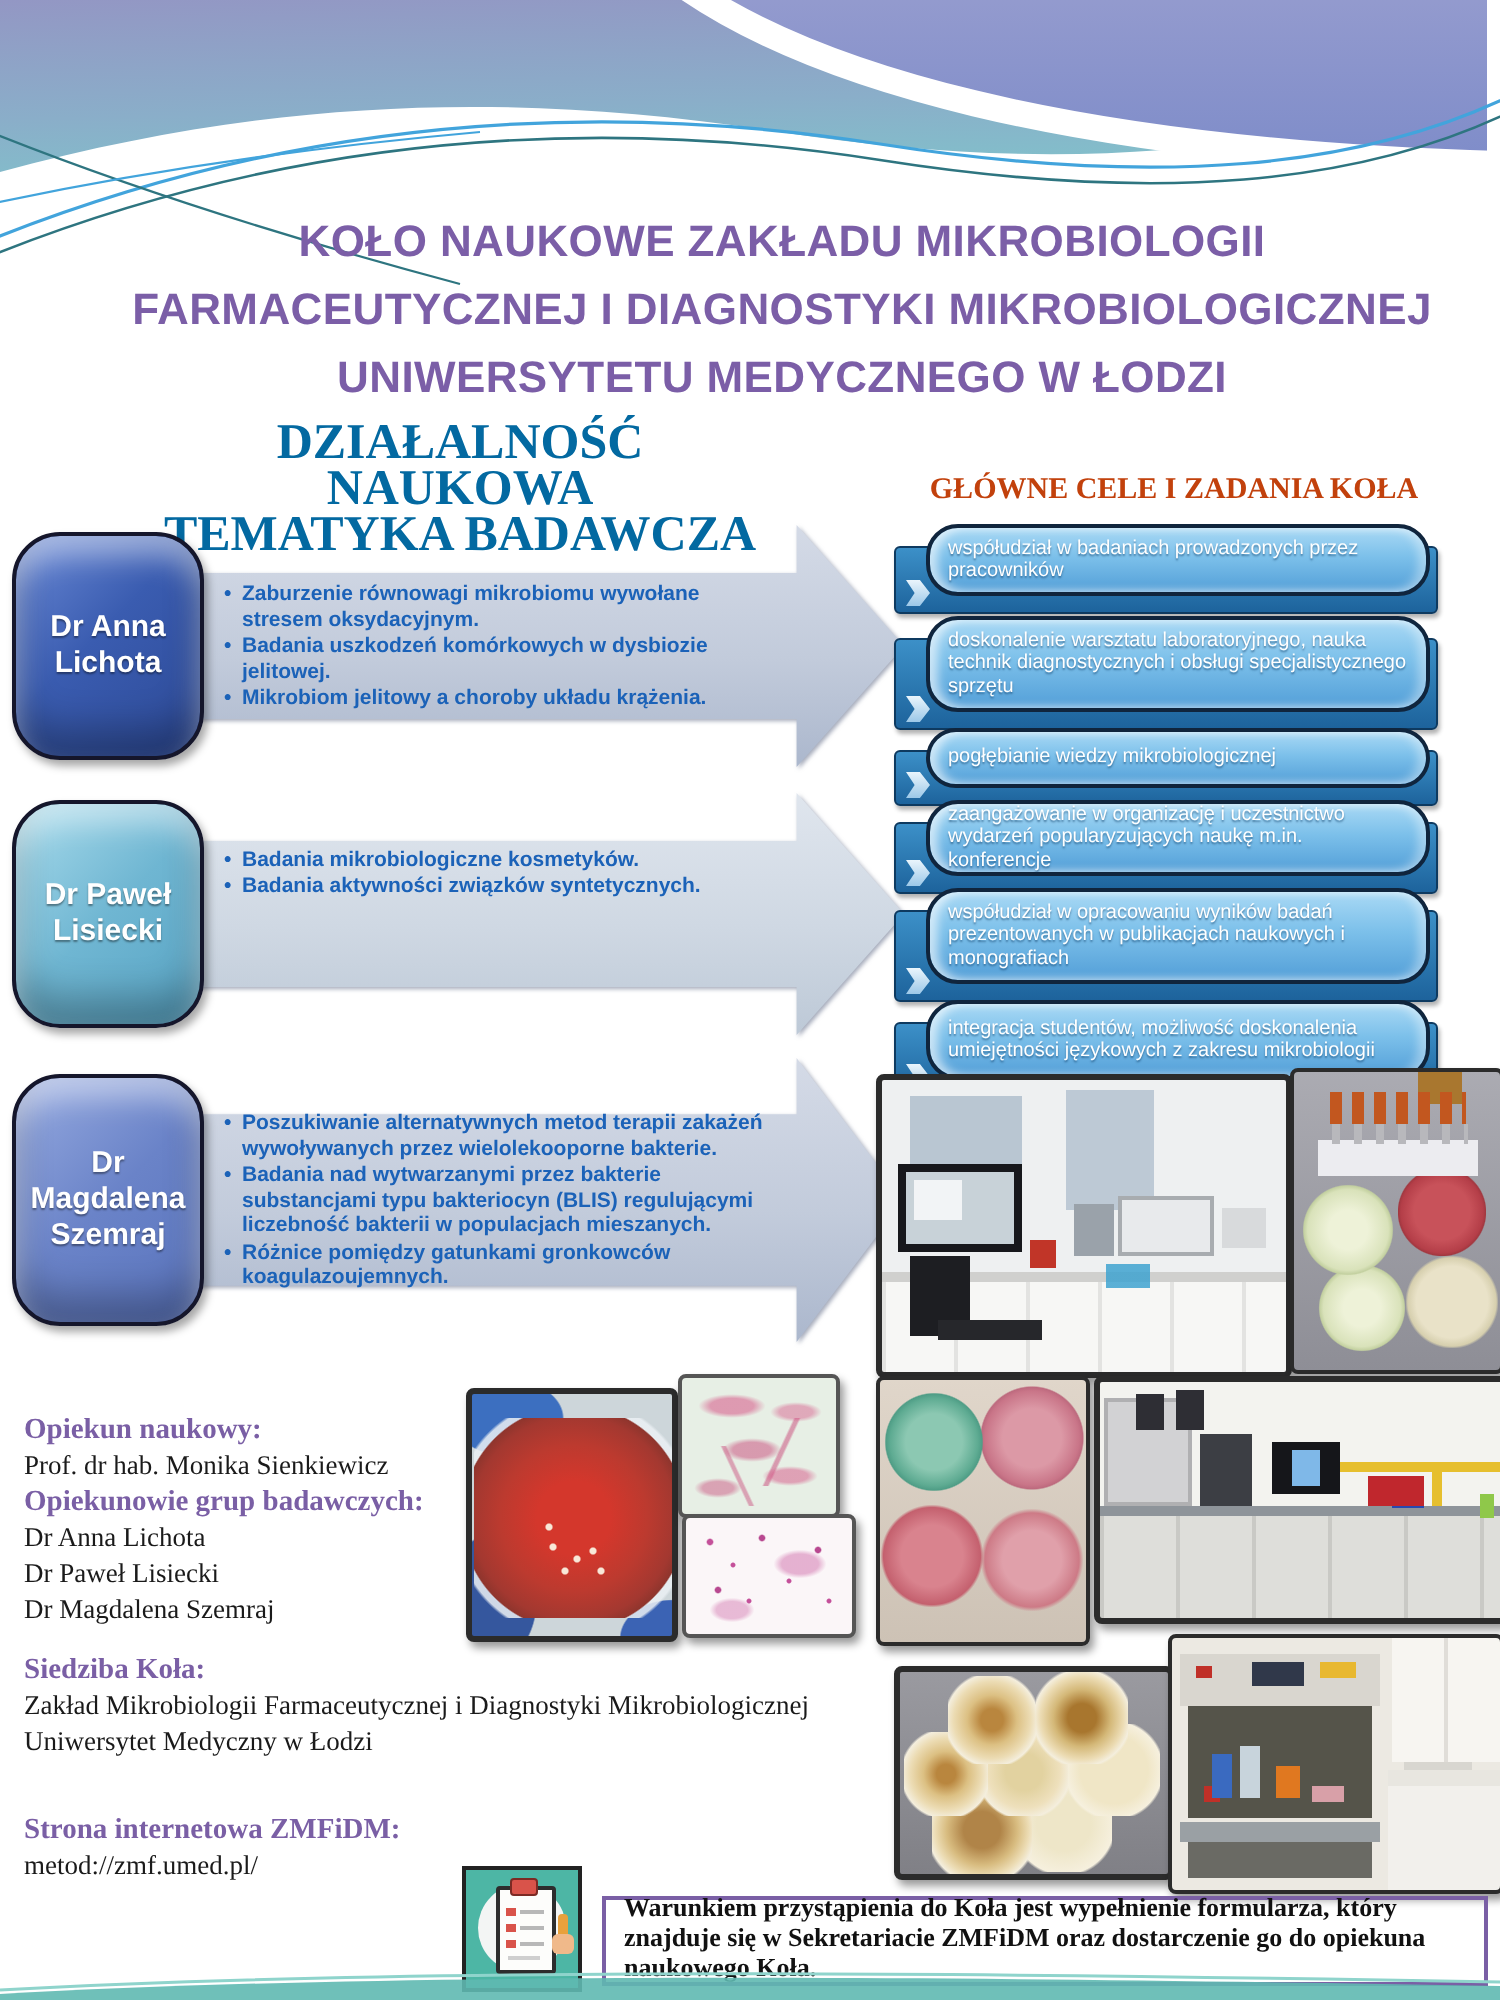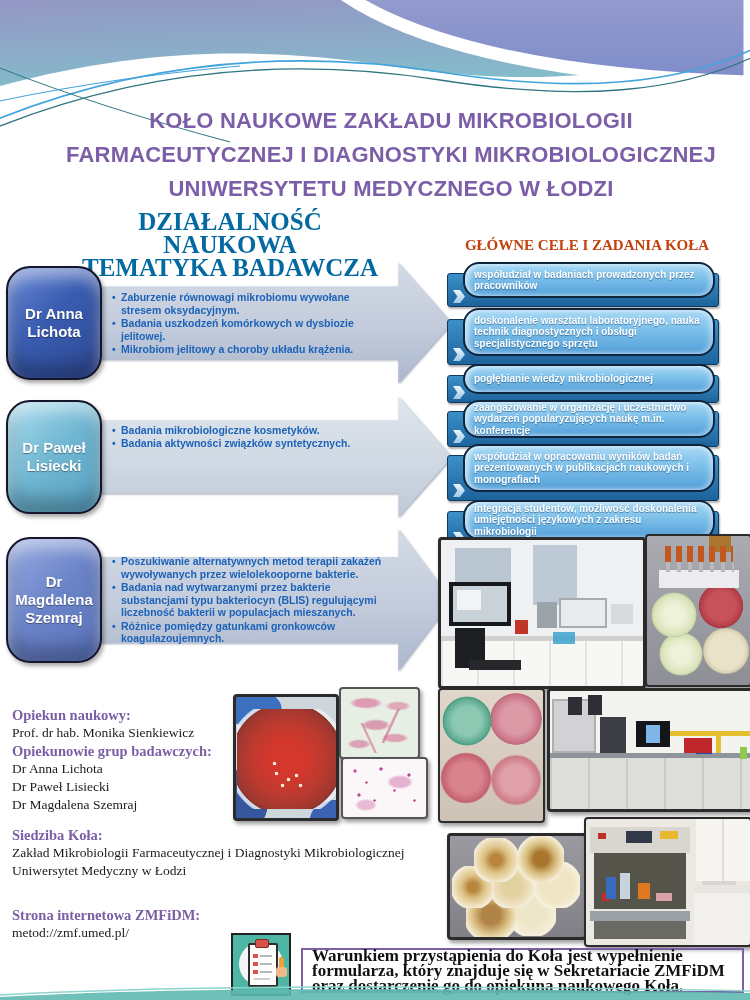--- a/index.html
+++ b/index.html
@@ -47,36 +47,36 @@
   .goal-banner{position:absolute;left:-16px;right:-4px;top:11px;bottom:-9px;border-radius:3px;
                background:linear-gradient(180deg,#3c90c8 0%,#1d639c 100%);
                border:1px solid #0e3a60;box-shadow:1px 2px 2px rgba(0,0,0,.3);}
   .goal-chevron{position:absolute;left:5px;bottom:3px;width:12px;height:13px;
                 background:linear-gradient(180deg,#eaf5fc,#9cc8e8);
                 clip-path:polygon(0 0,58% 0,100% 50%,58% 100%,0 100%,36% 50%);}
   .goal-box{position:relative;height:100%;border:2px solid #10253d;border-radius:16px;
             background:linear-gradient(180deg,#a9d9f5 0%,#7cc0ea 45%,#539fd8 100%);
             box-shadow:inset 4px 0 5px rgba(255,255,255,.6), inset -4px 0 5px rgba(255,255,255,.35);
             display:flex;align-items:center;box-sizing:border-box;padding:2px 9px;
-            color:#fff;font-weight:bold;font-size:10px;line-height:11.5px;
+            color:#fff;font-weight:normal;font-size:10px;line-height:11.5px;
             text-shadow:0 1px 1px rgba(15,60,100,.55);}
 
   
   .photo{position:absolute;border:3px solid #2b2b2b;border-radius:4px;overflow:hidden;
          box-shadow:2px 3px 4px rgba(0,0,0,.4);background-repeat:no-repeat;}
   .photo.thin{border-width:2px;}
 
   
   .info{position:absolute;font-family:"Liberation Serif", serif;color:#1a1a1a;font-size:13.5px;line-height:18px;}
   .info .lbl{color:#7A5FA5;font-weight:bold;font-size:14.5px;}
 
   
   .note{position:absolute;left:301px;top:948px;width:443px;height:45px;border:2px solid #7A5FA5;
-        box-sizing:border-box;padding:0 9px;display:flex;align-items:center;
-        font-family:"Liberation Serif", serif;font-weight:bold;font-size:17px;line-height:15px;color:#111;}
+        box-sizing:border-box;padding:0 9px;display:flex;align-items:flex-end;
+        font-family:"Liberation Serif", serif;font-weight:bold;font-size:13px;line-height:15px;color:#111;}
 
   
   .clip-icon{position:absolute;left:231px;top:933px;width:60px;height:63px;background:#4DB6A5;
              border:2px solid #222;box-sizing:border-box;}
   .clip-icon::before{content:"";position:absolute;left:6px;top:7px;width:44px;height:44px;border-radius:50%;background:#f3f5f4;}
   .clip-board{position:absolute;left:15px;top:8px;width:26px;height:40px;background:#fdfdfb;
               border:2px solid #2d2d2d;border-radius:2px;
               background-image:
                 linear-gradient(#d9534a,#d9534a),linear-gradient(#d9534a,#d9534a),linear-gradient(#d9534a,#d9534a),
                 linear-gradient(#b8b8b8,#b8b8b8),linear-gradient(#b8b8b8,#b8b8b8),linear-gradient(#b8b8b8,#b8b8b8),

